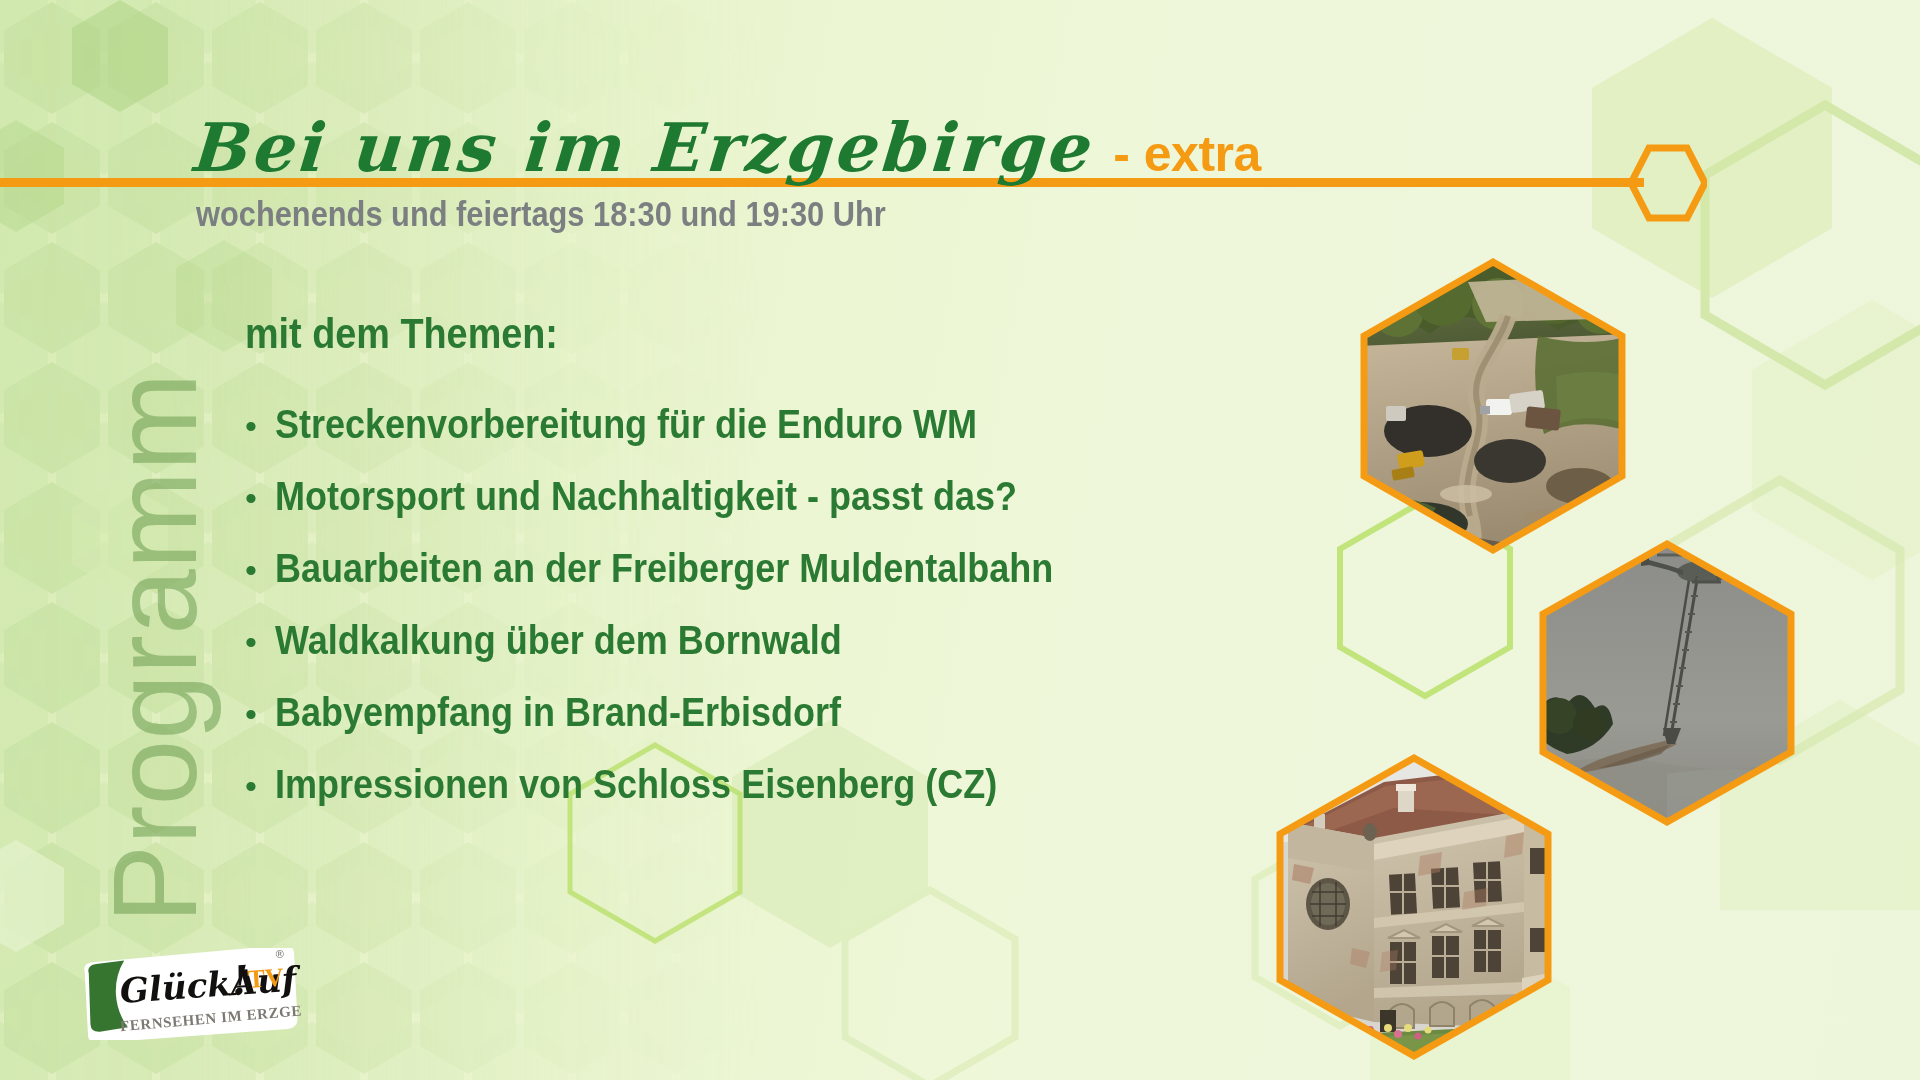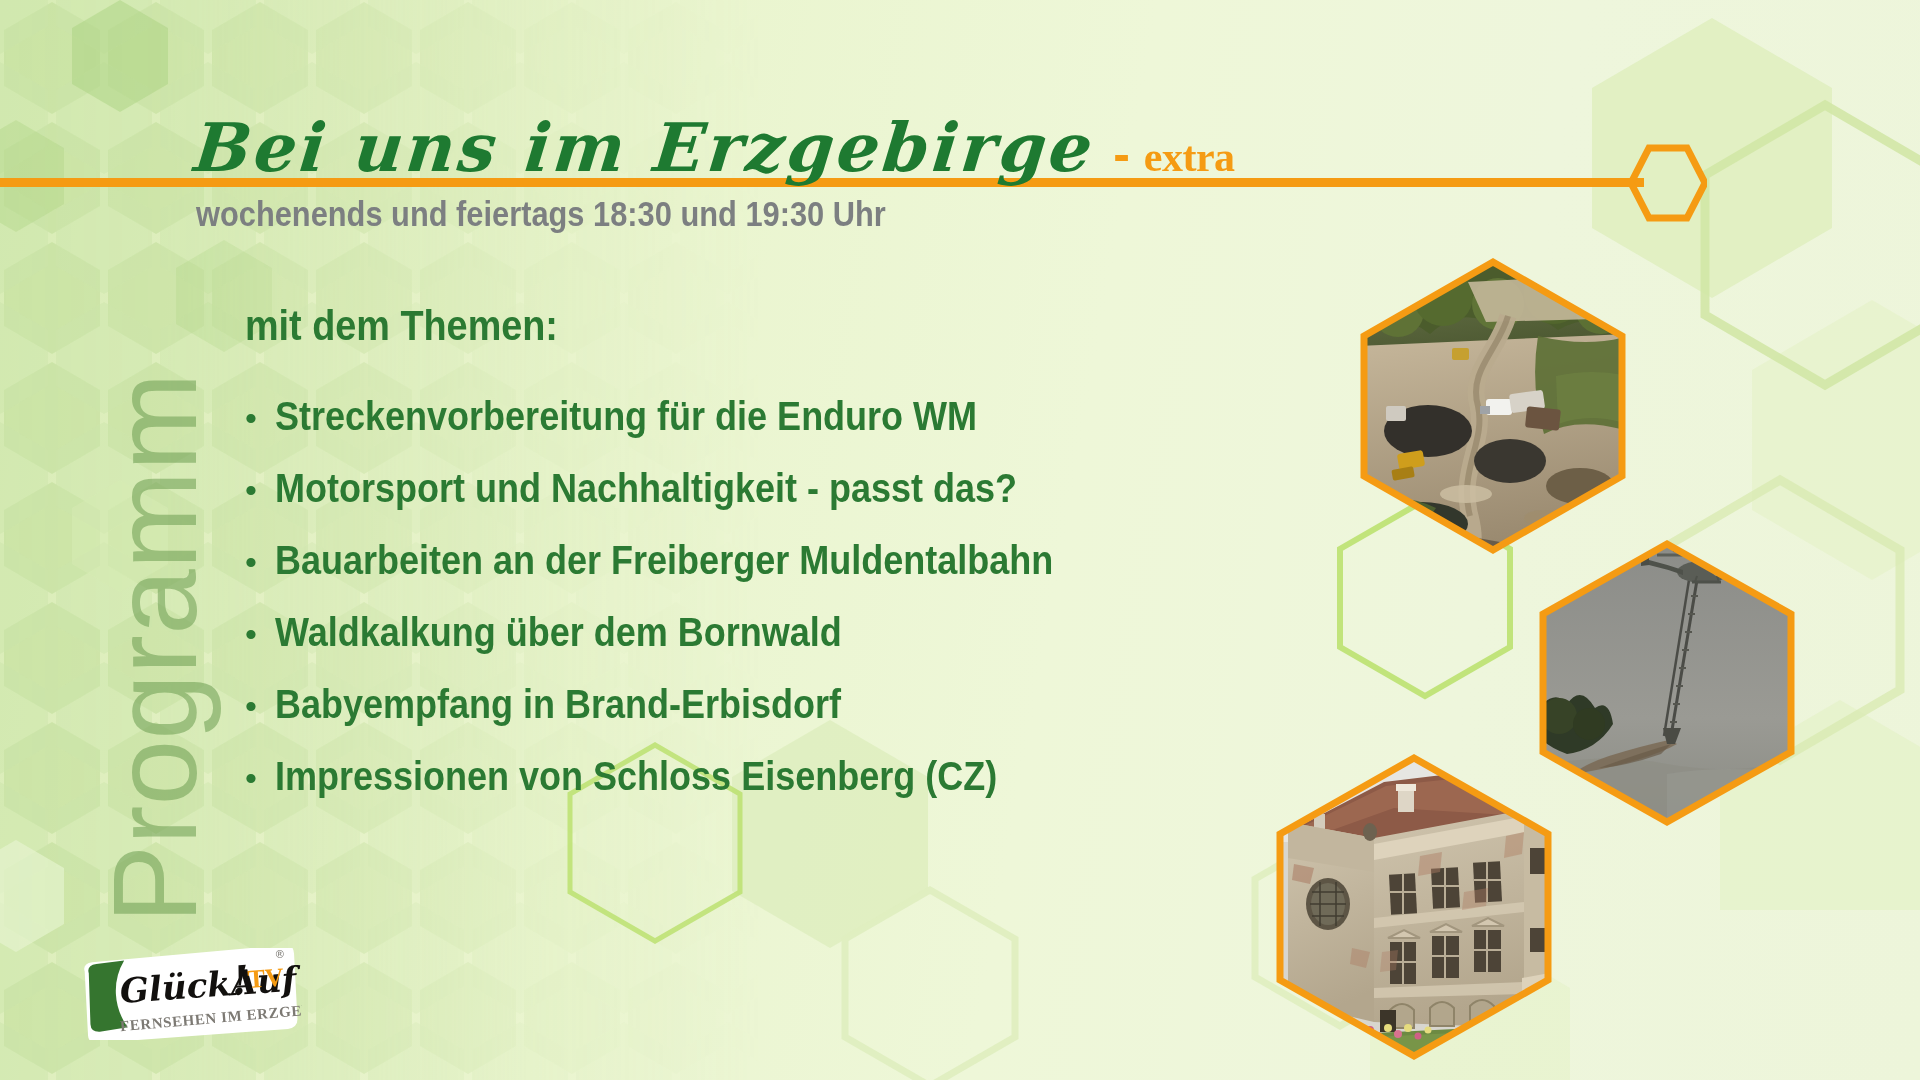--- a/index.html
+++ b/index.html
@@ -52,23 +52,23 @@
     transform: skewX(-6deg);
   }
   .title-dash {
     font-family: "Liberation Sans", sans-serif;
     font-weight: 700;
     font-size: 50px;
     color: #f59b13;
     margin: 0 14px 0 18px;
   }
   .title-extra {
-    font-family: Liberation Serif, serif;
+    font-family: Liberation Sans, sans-serif;
     font-weight: 700;
-    font-size: 42px;
+    font-size: 50px;
     color: #f59b13;
     letter-spacing: -0.5px;
   }
 
   .rule {
     position: absolute;
     left: 0;
     top: 178px;
     height: 9px;
     width: 1644px;
@@ -114,21 +114,21 @@
     letter-spacing: 0px;
     text-align: center;
     z-index: 3;
     white-space: nowrap;
   }
 
   
   .content {
     position: absolute;
     left: 245px;
-    top: 302px;
+    top: 310px;
     z-index: 6;
   }
   .lead {
     font-family: "Liberation Sans", sans-serif;
     font-weight: 700;
     font-size: 42px;
     color: #2b7a33;
     transform: scaleX(0.9);
     transform-origin: left center;
     margin-bottom: 44px;

